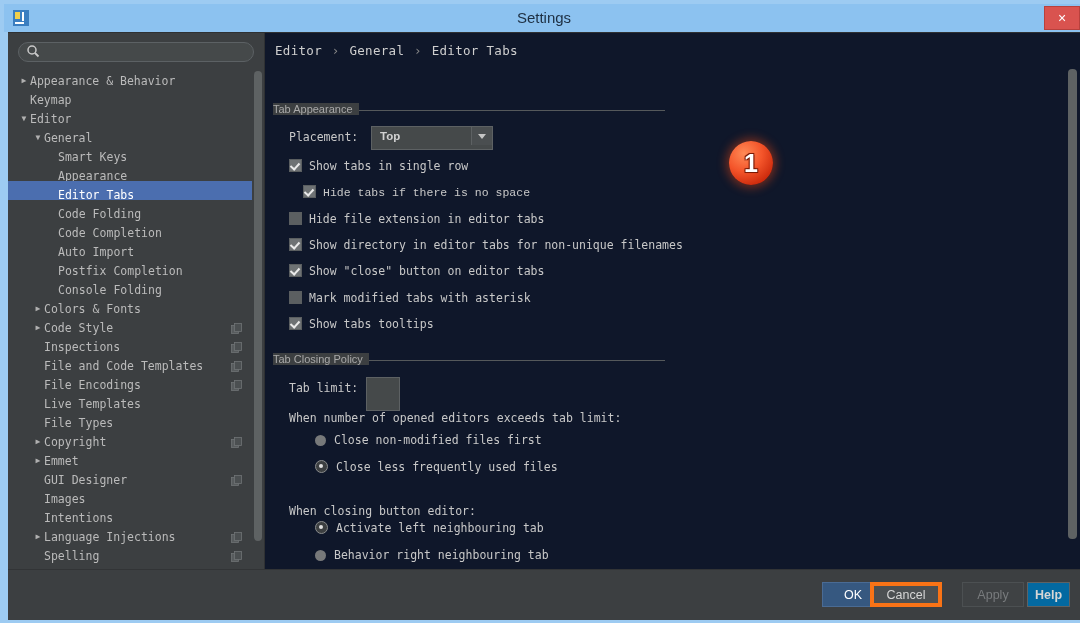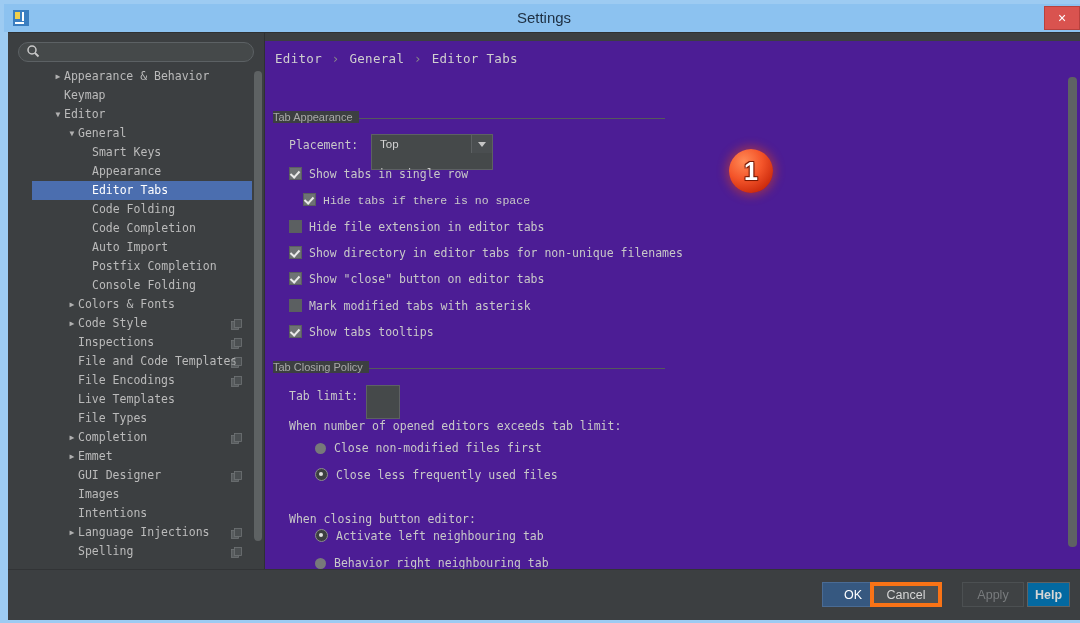--- a/index.html
+++ b/index.html
@@ -111,28 +111,27 @@
 
   #tree {
     position: absolute;
     left: 0; top: 34px;
     width: 244px;
     height: 500px;
   }
   .tree-row {
     position: relative;
     height: 19px;
-    line-height: 19px;
+    line-height: 26px;
     font-family: "DejaVu Sans Mono", monospace;
     font-size: 11.5px;
     color: #bbbbbb;
     white-space: nowrap;
     cursor: default;
-    padding-left: 10px;
-    margin-left: 24px;
+    padding-left: 0;
   }
   .tree-row.selected {
     background: #4b6eaf;
     color: #ffffff;
   }
   .tree-arrow {
     display: inline-block;
     width: 12px;
     text-align: center;
     font-size: 8px;
@@ -164,24 +163,24 @@
     width: 8px;
     height: 470px;
     background: #5e6263;
     border-radius: 4px;
     cursor: pointer;
   }
 
   
   #content {
     position: absolute;
-    left: 257px; top: 8px;
+    left: 257px; top: 0;
     width: 815px;
     height: 537px;
-    background: #4c1d95;
+    background: #0f172a;
     overflow: hidden;
   }
   #breadcrumb {
     position: absolute;
     left: 10px; top: 10px;
     font-family: "DejaVu Sans Mono", monospace;
     font-size: 12.5px;
     color: #cfcfcf;
     letter-spacing: 0.3px;
   }
@@ -270,25 +269,26 @@
   #placement-label {
     position: absolute;
     left: 24px; top: 97px;
     font-family: "DejaVu Sans Mono", monospace;
     font-size: 11.5px;
     color: #c8c8c8;
   }
   #placement-select {
     position: absolute;
     left: 106px; top: 93px;
-    width: 122px; height: 36px;
+    width: 122px; height: 24px;
     background: #45494a;
     border: 1px solid #5d6163;
     box-sizing: border-box;
     cursor: pointer;
+    font-weight: bold;
   }
   #placement-value {
     position: absolute;
     left: 8px; top: 3px;
     font-family: "Liberation Sans", sans-serif;
     font-size: 11.5px;
     color: #d2d2d2;
   }
   #placement-arrow-btn {
     position: absolute;
@@ -472,21 +472,21 @@
           <div class="tree-row"><span class="tree-arrow" style="margin-left: 24px;"></span><span class="tree-label">File and Code Templates</span><span class="tree-badge"><svg width="11" height="11" viewBox="0 0 11 11">
                 <rect x="0.5" y="2.5" width="7" height="8" fill="#6f7476" stroke="#9a9ea0" stroke-width="0.8"></rect>
                 <rect x="3.5" y="0.5" width="7" height="8" fill="#595d5f" stroke="#9a9ea0" stroke-width="0.8"></rect>
               </svg></span></div>
           <div class="tree-row"><span class="tree-arrow" style="margin-left: 24px;"></span><span class="tree-label">File Encodings</span><span class="tree-badge"><svg width="11" height="11" viewBox="0 0 11 11">
                 <rect x="0.5" y="2.5" width="7" height="8" fill="#6f7476" stroke="#9a9ea0" stroke-width="0.8"></rect>
                 <rect x="3.5" y="0.5" width="7" height="8" fill="#595d5f" stroke="#9a9ea0" stroke-width="0.8"></rect>
               </svg></span></div>
           <div class="tree-row"><span class="tree-arrow" style="margin-left: 24px;"></span><span class="tree-label">Live Templates</span></div>
           <div class="tree-row"><span class="tree-arrow" style="margin-left: 24px;"></span><span class="tree-label">File Types</span></div>
-          <div class="tree-row"><span class="tree-arrow" style="margin-left: 24px;">▶</span><span class="tree-label">Completion</span><span class="tree-badge"><svg width="11" height="11" viewBox="0 0 11 11">
+          <div class="tree-row"><span class="tree-arrow" style="margin-left: 24px;">▶</span><span class="tree-label">Copyright</span><span class="tree-badge"><svg width="11" height="11" viewBox="0 0 11 11">
                 <rect x="0.5" y="2.5" width="7" height="8" fill="#6f7476" stroke="#9a9ea0" stroke-width="0.8"></rect>
                 <rect x="3.5" y="0.5" width="7" height="8" fill="#595d5f" stroke="#9a9ea0" stroke-width="0.8"></rect>
               </svg></span></div>
           <div class="tree-row"><span class="tree-arrow" style="margin-left: 24px;">▶</span><span class="tree-label">Emmet</span></div>
           <div class="tree-row"><span class="tree-arrow" style="margin-left: 24px;"></span><span class="tree-label">GUI Designer</span><span class="tree-badge"><svg width="11" height="11" viewBox="0 0 11 11">
                 <rect x="0.5" y="2.5" width="7" height="8" fill="#6f7476" stroke="#9a9ea0" stroke-width="0.8"></rect>
                 <rect x="3.5" y="0.5" width="7" height="8" fill="#595d5f" stroke="#9a9ea0" stroke-width="0.8"></rect>
               </svg></span></div>
           <div class="tree-row"><span class="tree-arrow" style="margin-left: 24px;"></span><span class="tree-label">Images</span></div>
           <div class="tree-row"><span class="tree-arrow" style="margin-left: 24px;"></span><span class="tree-label">Intentions</span></div>

